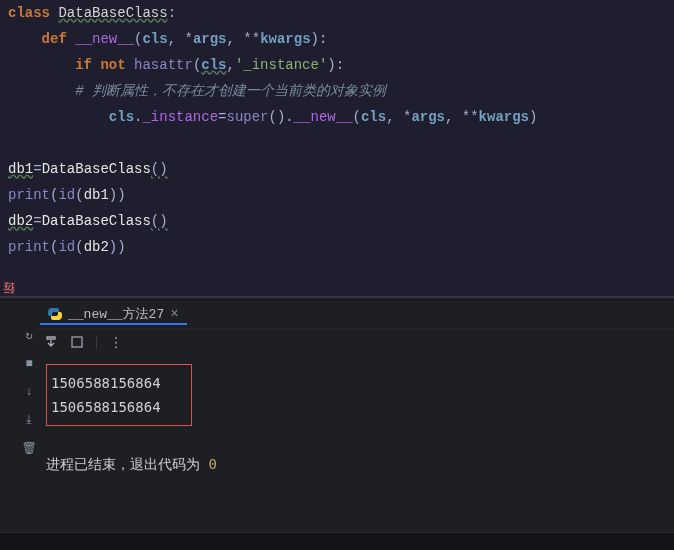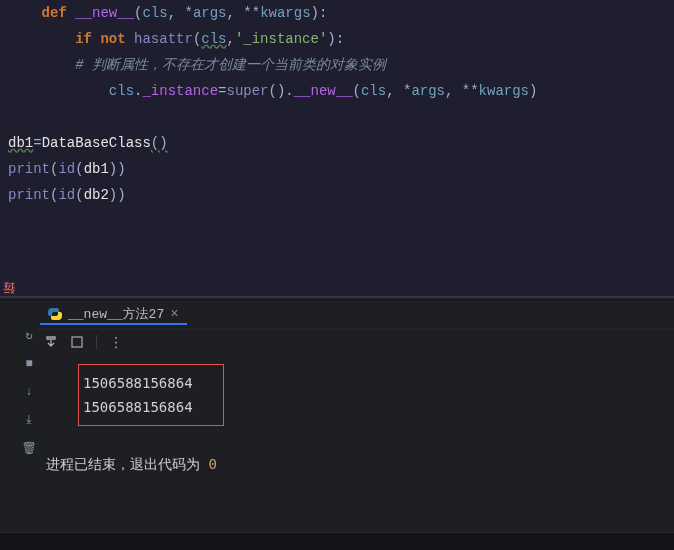--- a/index.html
+++ b/index.html
@@ -50,21 +50,21 @@
     padding-top: 0;
   }
   .code-line {
     height: 26px;
     line-height: 26px;
     white-space: pre;
   }
   .kw { color: #cc7832; font-weight: bold; }
   .cls-name { color: #d4d4d4; text-decoration: underline; text-decoration-style: wavy; text-decoration-color: #5a7a5a; }
   .def-name { color: #b267e6; text-align: center; }
-  .param { color: #72a0c1; }
+  .param { color: #72a0c1; font-weight: bold; }
   .star { color: #a6accd; }
   .punct { color: #a6accd; }
   .comment { color: #7b8a9e; font-style: italic; }
   .str { color: #8ab573; }
   .builtin { color: #8888c6; }
   .attr { color: #b267e6; }
   .var { color: #e5e5e5; }
   .hl-instance { background: #7a5c2e; color: #fff; padding: 1px 2px; border-radius: 2px; }
   .underwave { text-decoration: underline; text-decoration-style: wavy; text-decoration-color: #5a7a5a; }
 
@@ -164,45 +164,46 @@
     line-height: 24px;
     position: relative;
   }
   .console .path-line { white-space: pre; color: #cfcfcf; }
   .redbox {
     border: 1px solid #e05252;
     display: inline-block;
     padding: 6px 30px 6px 4px;
     margin-top: 4px;
     line-height: 24px;
-    margin-left: 32px;
   }
   .exitmsg { margin-top: 26px; }
   .exitnum { color: #c9a26d; }
 
   .bottom-chrome {
     position: absolute;
     left: 0; bottom: 0; right: 0;
     height: 18px;
     background: #141418;
     border-top: 1px solid #2a2a3a;
   }
 </style>
 </head>
 <body>
 
 <div class="editor-area">
   <div class="code">
+    <div class="code-line"><span class="kw">class</span> <span class="cls-name">DataBaseClass</span><span class="punct">:</span></div>
     <div class="code-line">    <span class="kw">def</span> <span class="def-name">__new__</span><span class="punct">(</span><span class="param">cls</span><span class="punct">, </span><span class="star">*</span><span class="param">args</span><span class="punct">, </span><span class="star">**</span><span class="param">kwargs</span><span class="punct">)</span><span class="punct">:</span></div>
     <div class="code-line">        <span class="kw">if</span> <span class="kw">not</span> <span class="builtin">hasattr</span><span class="punct">(</span><span class="param underwave">cls</span><span class="punct">,</span><span class="str">'_instance'</span><span class="punct">)</span><span class="punct">:</span></div>
     <div class="code-line">        <span class="comment"># 判断属性，不存在才创建一个当前类的对象实例</span></div>
     <div class="code-line">            <span class="param">cls</span><span class="punct">.</span><span class="attr">_instance</span><span class="punct">=</span><span class="builtin">super</span><span class="punct">()</span><span class="punct">.</span><span class="def-name">__new__</span><span class="punct">(</span><span class="param">cls</span><span class="punct">, </span><span class="star">*</span><span class="param">args</span><span class="punct">, </span><span class="star">**</span><span class="param">kwargs</span><span class="punct">)</span></div>
     <div class="code-line"><span></span></div>
     <div class="code-line"><span class="var underwave">db1</span><span class="punct">=</span><span class="var">DataBaseClass</span><span class="punct underwave">()</span></div>
     <div class="code-line"><span class="builtin">print</span><span class="punct">(</span><span class="builtin">id</span><span class="punct">(</span><span class="var">db1</span><span class="punct">)</span><span class="punct">)</span></div>
+    <div class="code-line"><span class="var underwave">db2</span><span class="punct">=</span><span class="var">DataBaseClass</span><span class="punct underwave">()</span></div>
     <div class="code-line"><span class="builtin">print</span><span class="punct">(</span><span class="builtin">id</span><span class="punct">(</span><span class="var">db2</span><span class="punct">)</span><span class="punct">)</span></div>
   </div>
 </div>
 
 <div class="splitter"></div>
 
 <div class="bottom-panel">
   <div class="left-rail">
     <span class="label">运行</span>
   </div>

